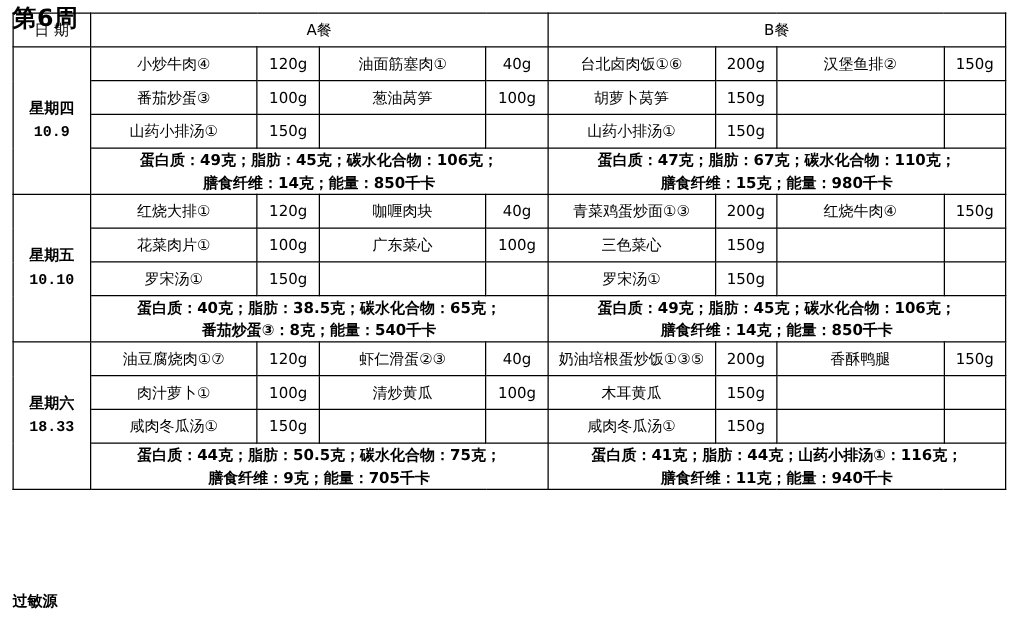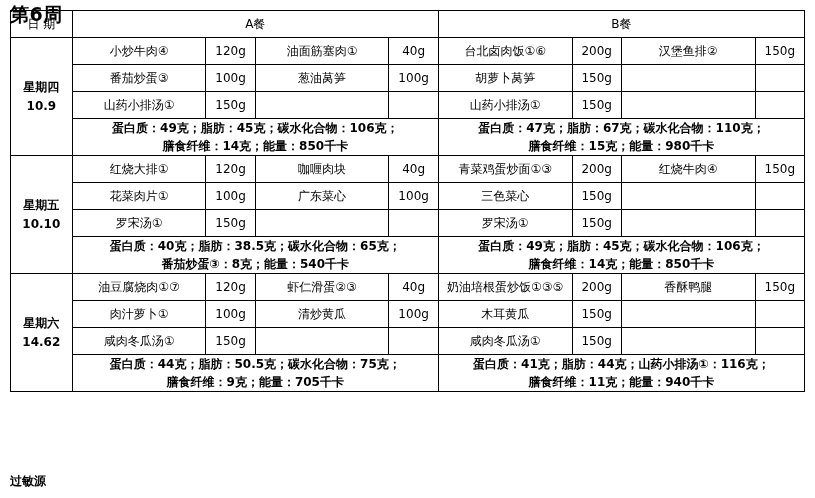--- a/index.html
+++ b/index.html
@@ -47,20 +47,21 @@
     height: 26px;
   }
   .hdr {
     font-size: 13px;
     height: 32px;
   }
   .daycell {
     font-size: 12.5px;
     font-weight: bold;
     line-height: 1.55;
+    font-family: Liberation Mono, monospace;
   }
   .dish {
     font-size: 12px;
     padding: 0 4px;
     margin-top: 29px;
   }
   .wt {
     font-size: 11.5px;
   }
   .nutri {
@@ -210,21 +211,21 @@
         </td>
         <td class="nutri" colspan="4">
           <span class="ln">蛋白质：49克；脂肪：45克；碳水化合物：106克；</span>
           <span class="ln">膳食纤维：14克；能量：850千卡</span>
         </td>
       </tr>
 
       <tr>
         <td class="daycell" rowspan="4">
           <div>星期六</div>
-          <div>14.62</div>
+          <div>18.33</div>
         </td>
         <td class="dish">油豆腐烧肉①⑦</td>
         <td class="wt">120g</td>
         <td class="dish">虾仁滑蛋②③</td>
         <td class="wt">40g</td>
         <td class="dish">奶油培根蛋炒饭①③⑤</td>
         <td class="wt">200g</td>
         <td class="dish">香酥鸭腿</td>
         <td class="wt">150g</td>
       </tr>

